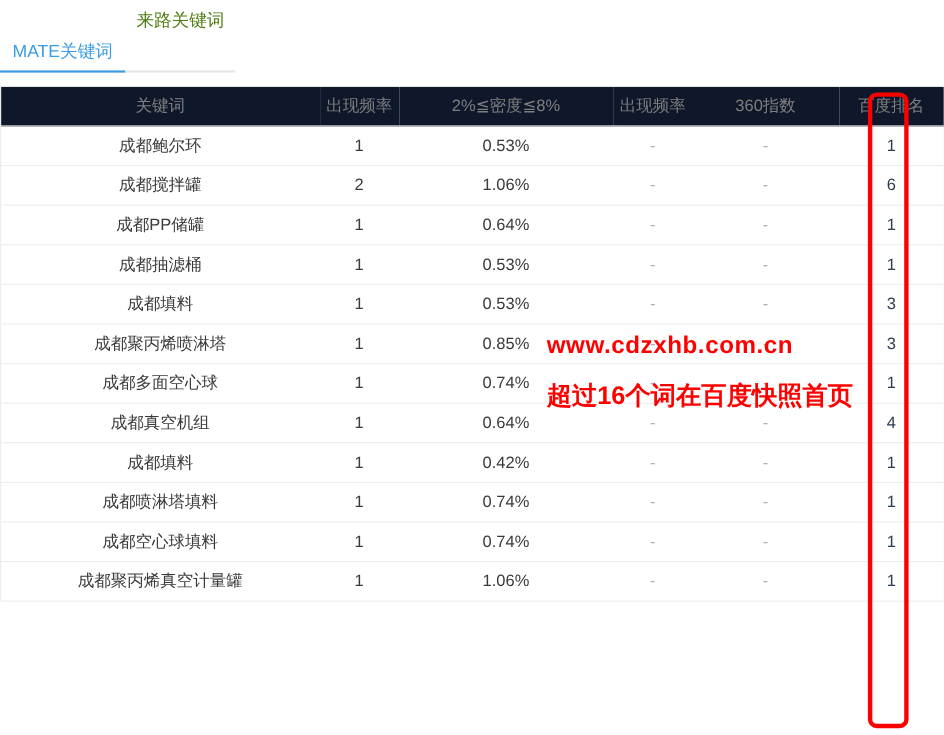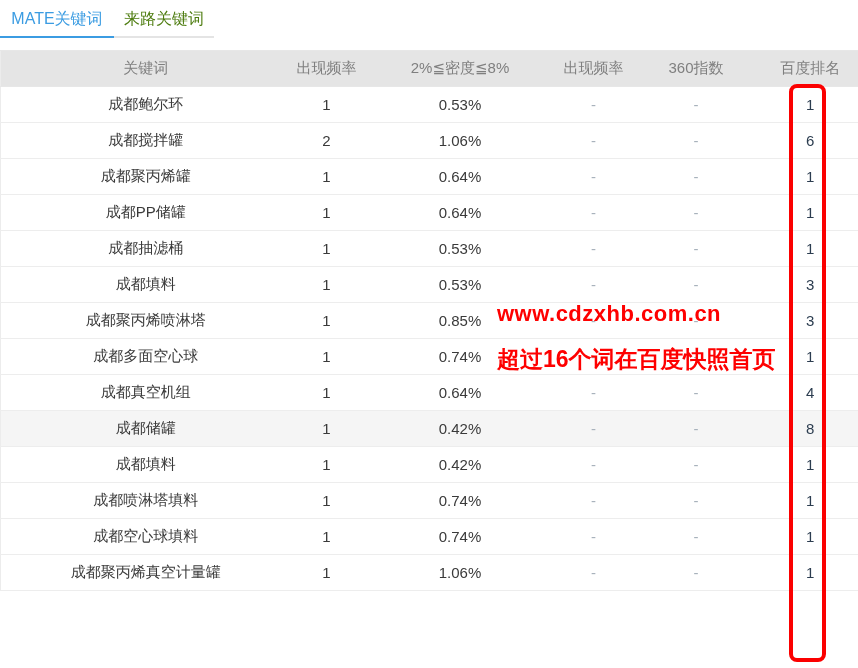--- a/index.html
+++ b/index.html
@@ -15,42 +15,42 @@
   
   .tab-bar { display:flex; padding-top:4px; }
   .tab {
     text-align:center;
     font-size:16px;
     padding:5px 0 6px 0;
     cursor:pointer;
     border-bottom:2px solid #e4e4e4;
     color:#4d7c0f;
   }
-  .tab-1 { width:114px; }
+  .tab-1 { width:114px;margin-top:28px; }
   .tab-2 { width:100px; }
   .tab.active { color:#3b9ce2; border-bottom-color:#3b9ce2; }
 
   
   table.kw-table {
     width:858px;
     margin-top:12px;
     border-collapse:collapse;
     table-layout:fixed;
     border-left:1px solid #ececec;
     border-right:1px solid #ececec;
   }
   col.c-keyword { width:290px; }
   col.c-frequency { width:72px; }
   col.c-density { width:195px; }
   col.c-baidu_index { width:72px; }
   col.c-so360_index { width:133px; }
   col.c-baidu_rank { width:96px; }
 
   thead th {
-    background:#e5e5e5;
+    background:#0f172a;
     color:#7f7f7f;
     font-weight:normal;
     font-size:15px;
     height:36px;
     text-align:center;
     border-top:1px solid #e7e7e7;
     border-bottom:1px solid #e7e7e7;
   }
   tbody td {
     height:36px;
@@ -123,82 +123,66 @@
       </tr>
       <tr>
         <td class="cell-keyword">成都搅拌罐</td>
         <td class="cell-frequency">2</td>
         <td class="cell-density">1.06%</td>
         <td class="cell-baidu_index">-</td>
         <td class="cell-so360_index">-</td>
         <td class="cell-baidu_rank">6</td>
       </tr>
       <tr>
-        <td class="cell-keyword">成都聚丙烯罐</td>
+        <td class="cell-keyword">成都PP储罐</td>
         <td class="cell-frequency">1</td>
         <td class="cell-density">0.64%</td>
         <td class="cell-baidu_index">-</td>
         <td class="cell-so360_index">-</td>
         <td class="cell-baidu_rank">1</td>
       </tr>
       <tr>
-        <td class="cell-keyword">成都PP储罐</td>
+        <td class="cell-keyword">成都抽滤桶</td>
+        <td class="cell-frequency">1</td>
+        <td class="cell-density">0.53%</td>
+        <td class="cell-baidu_index">-</td>
+        <td class="cell-so360_index">-</td>
+        <td class="cell-baidu_rank">1</td>
+      </tr>
+      <tr>
+        <td class="cell-keyword">成都填料</td>
+        <td class="cell-frequency">1</td>
+        <td class="cell-density">0.53%</td>
+        <td class="cell-baidu_index">-</td>
+        <td class="cell-so360_index">-</td>
+        <td class="cell-baidu_rank">3</td>
+      </tr>
+      <tr>
+        <td class="cell-keyword">成都聚丙烯喷淋塔</td>
+        <td class="cell-frequency">1</td>
+        <td class="cell-density">0.85%</td>
+        <td class="cell-baidu_index">-</td>
+        <td class="cell-so360_index">-</td>
+        <td class="cell-baidu_rank">3</td>
+      </tr>
+      <tr>
+        <td class="cell-keyword">成都多面空心球</td>
+        <td class="cell-frequency">1</td>
+        <td class="cell-density">0.74%</td>
+        <td class="cell-baidu_index">-</td>
+        <td class="cell-so360_index">-</td>
+        <td class="cell-baidu_rank">1</td>
+      </tr>
+      <tr>
+        <td class="cell-keyword">成都真空机组</td>
         <td class="cell-frequency">1</td>
         <td class="cell-density">0.64%</td>
         <td class="cell-baidu_index">-</td>
         <td class="cell-so360_index">-</td>
-        <td class="cell-baidu_rank">1</td>
-      </tr>
-      <tr>
-        <td class="cell-keyword">成都抽滤桶</td>
-        <td class="cell-frequency">1</td>
-        <td class="cell-density">0.53%</td>
-        <td class="cell-baidu_index">-</td>
-        <td class="cell-so360_index">-</td>
-        <td class="cell-baidu_rank">1</td>
-      </tr>
-      <tr>
-        <td class="cell-keyword">成都填料</td>
-        <td class="cell-frequency">1</td>
-        <td class="cell-density">0.53%</td>
-        <td class="cell-baidu_index">-</td>
-        <td class="cell-so360_index">-</td>
-        <td class="cell-baidu_rank">3</td>
-      </tr>
-      <tr>
-        <td class="cell-keyword">成都聚丙烯喷淋塔</td>
-        <td class="cell-frequency">1</td>
-        <td class="cell-density">0.85%</td>
-        <td class="cell-baidu_index">-</td>
-        <td class="cell-so360_index">-</td>
-        <td class="cell-baidu_rank">3</td>
-      </tr>
-      <tr>
-        <td class="cell-keyword">成都多面空心球</td>
-        <td class="cell-frequency">1</td>
-        <td class="cell-density">0.74%</td>
-        <td class="cell-baidu_index">-</td>
-        <td class="cell-so360_index">-</td>
-        <td class="cell-baidu_rank">1</td>
-      </tr>
-      <tr>
-        <td class="cell-keyword">成都真空机组</td>
-        <td class="cell-frequency">1</td>
-        <td class="cell-density">0.64%</td>
-        <td class="cell-baidu_index">-</td>
-        <td class="cell-so360_index">-</td>
         <td class="cell-baidu_rank">4</td>
-      </tr>
-      <tr class="highlight">
-        <td class="cell-keyword">成都储罐</td>
-        <td class="cell-frequency">1</td>
-        <td class="cell-density">0.42%</td>
-        <td class="cell-baidu_index">-</td>
-        <td class="cell-so360_index">-</td>
-        <td class="cell-baidu_rank">8</td>
       </tr>
       <tr>
         <td class="cell-keyword">成都填料</td>
         <td class="cell-frequency">1</td>
         <td class="cell-density">0.42%</td>
         <td class="cell-baidu_index">-</td>
         <td class="cell-so360_index">-</td>
         <td class="cell-baidu_rank">1</td>
       </tr>
       <tr>

